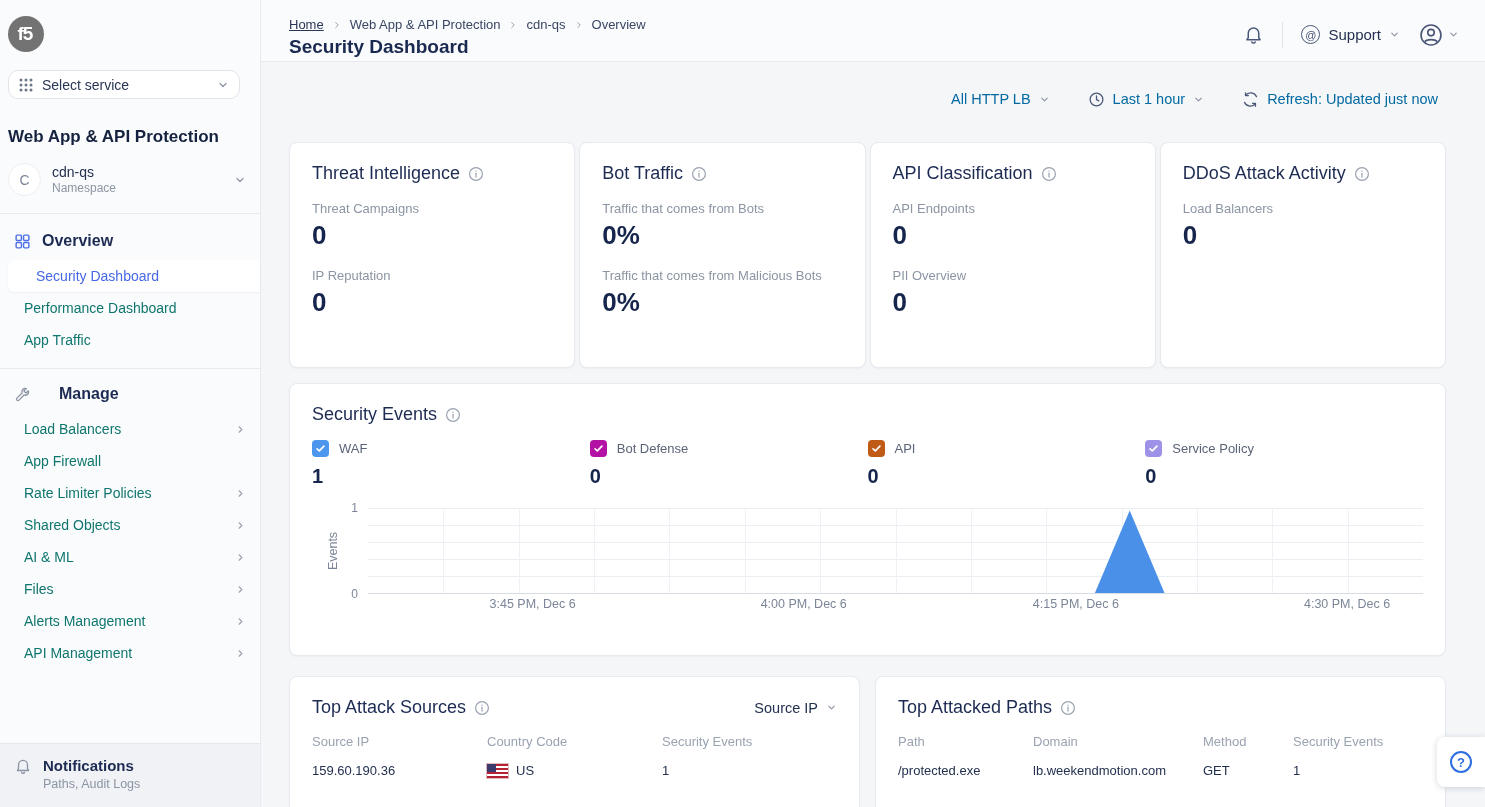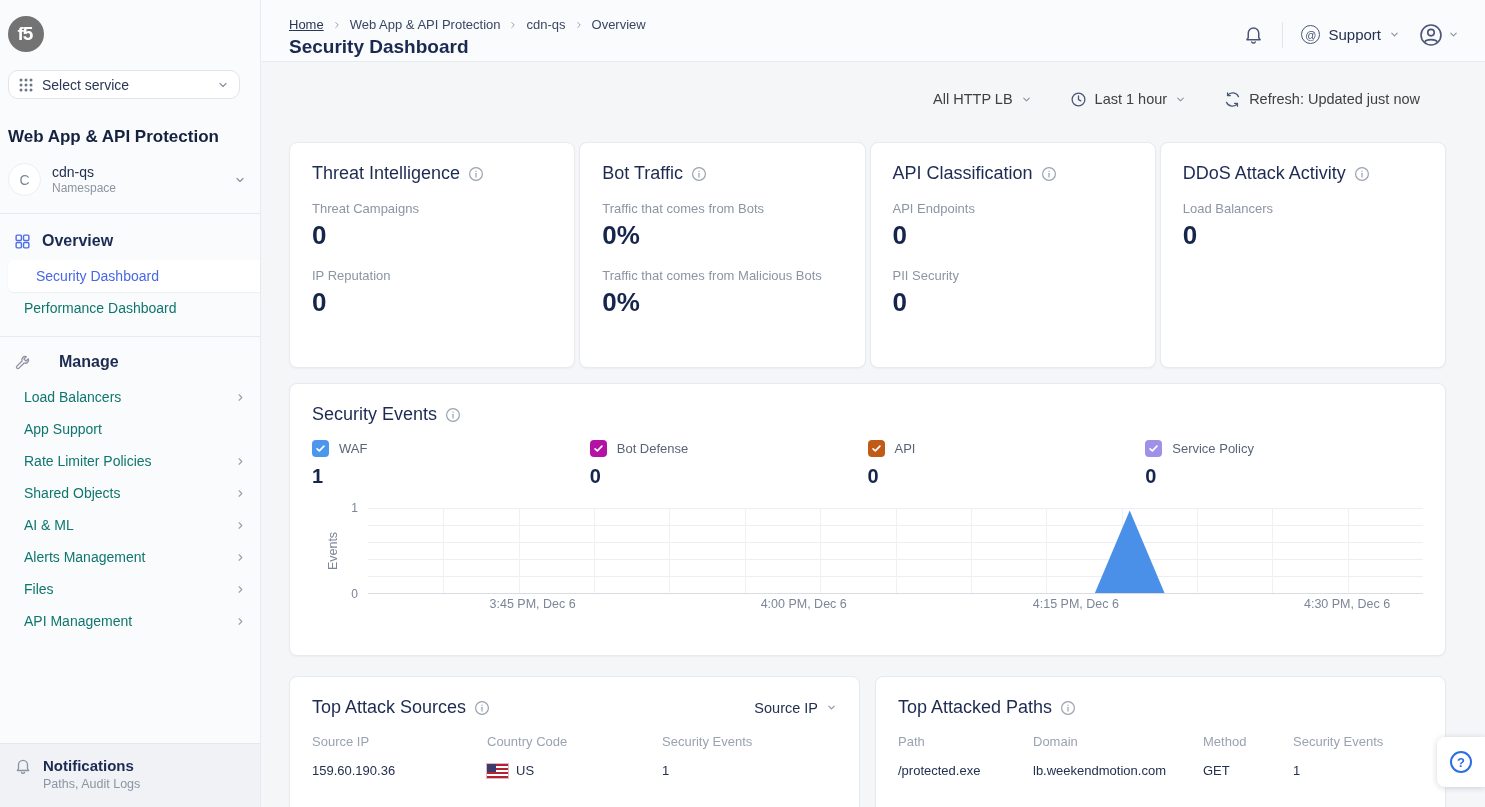--- a/index.html
+++ b/index.html
@@ -102,22 +102,22 @@
     border:1.5px solid #4A5677; color:#4A5677;
     display:flex; align-items:center; justify-content:center;
     font-size:11px;
   }
   .account-btn { display:flex; align-items:center; gap:4px; cursor:pointer; color:#4A5677; }
 
   .content { flex:1; padding:22px 39px 0 28px; min-width:0; }
 
   .filter-row {
     display:flex; justify-content:flex-end; align-items:center;
-    gap:38px; height:30px; margin-bottom:28px; margin-right:26px;
-    font-size:14.5px; color:#404040;
+    gap:38px; height:30px; margin-bottom:28px; margin-right:8px;
+    font-size:14.5px; color:#0369a1;
   }
   .filter-item { display:flex; align-items:center; gap:8px; cursor:pointer; }
 
   .cards-row { display:grid; grid-template-columns:repeat(4,1fr); gap:4px; height:226px; }
   .card {
     background:#fff; border:1px solid #E7EAEE; border-radius:8px;
     padding:20px 22px;
     box-shadow:0 1px 2px rgba(25,43,86,0.04);
   }
   .card-title-row { display:flex; align-items:center; gap:8px; }
@@ -244,38 +244,41 @@
           <rect x="13.5" y="13.5" width="7.5" height="7.5" rx="1.5"></rect>
       </svg>
       <span>Overview</span>
     </div>
     <div class="nav-item selected">
       <span>Security Dashboard</span>
     </div>
     <div class="nav-item">
       <span>Performance Dashboard</span>
     </div>
+    <div class="nav-item">
+      <span>App Traffic</span>
+    </div>
 
     <div class="side-divider" style="margin-top:12px;"></div>
 
     <div class="nav-section-head" style="margin-top:6px;gap:28px;">
       <svg width="17" height="17" viewBox="0 0 24 24" fill="none" stroke="#8A93A2" stroke-width="1.8" stroke-linejoin="round">
         <path d="M20.3 6.8a4.6 4.6 0 01-6 5.9L7 20a2 2 0 01-2.9-2.9l7.3-7.3a4.6 4.6 0 015.9-6L14 7.1l2.9 2.9 3.4-3.2z"></path>
       </svg>
       <span>Manage</span>
     </div>
     <div class="nav-item">
       <span>Load Balancers</span>
         <span class="grow"></span>
       <svg class="chev-r" width="11" height="11" viewBox="0 0 24 24" fill="none" stroke="currentColor" stroke-width="2.4" stroke-linecap="round" stroke-linejoin="round">
           <path d="M9 6l6 6-6 6"></path>
         </svg>
     </div>
     <div class="nav-item">
-      <span>App Support</span>
+      <span>App Firewall</span>
     </div>
     <div class="nav-item">
       <span>Rate Limiter Policies</span>
         <span class="grow"></span>
       <svg class="chev-r" width="11" height="11" viewBox="0 0 24 24" fill="none" stroke="currentColor" stroke-width="2.4" stroke-linecap="round" stroke-linejoin="round">
           <path d="M9 6l6 6-6 6"></path>
         </svg>
     </div>
     <div class="nav-item">
       <span>Shared Objects</span>
@@ -285,28 +288,28 @@
         </svg>
     </div>
     <div class="nav-item">
       <span>AI &amp; ML</span>
         <span class="grow"></span>
       <svg class="chev-r" width="11" height="11" viewBox="0 0 24 24" fill="none" stroke="currentColor" stroke-width="2.4" stroke-linecap="round" stroke-linejoin="round">
           <path d="M9 6l6 6-6 6"></path>
         </svg>
     </div>
     <div class="nav-item">
-      <span>Alerts Management</span>
+      <span>Files</span>
         <span class="grow"></span>
       <svg class="chev-r" width="11" height="11" viewBox="0 0 24 24" fill="none" stroke="currentColor" stroke-width="2.4" stroke-linecap="round" stroke-linejoin="round">
           <path d="M9 6l6 6-6 6"></path>
         </svg>
     </div>
     <div class="nav-item">
-      <span>Files</span>
+      <span>Alerts Management</span>
         <span class="grow"></span>
       <svg class="chev-r" width="11" height="11" viewBox="0 0 24 24" fill="none" stroke="currentColor" stroke-width="2.4" stroke-linecap="round" stroke-linejoin="round">
           <path d="M9 6l6 6-6 6"></path>
         </svg>
     </div>
     <div class="nav-item">
       <span>API Management</span>
         <span class="grow"></span>
       <svg class="chev-r" width="11" height="11" viewBox="0 0 24 24" fill="none" stroke="currentColor" stroke-width="2.4" stroke-linecap="round" stroke-linejoin="round">
           <path d="M9 6l6 6-6 6"></path>
@@ -439,21 +442,21 @@
         <div class="card-title-row">
           <span class="card-title">API Classification</span>
           <svg width="16" height="16" viewBox="0 0 20 20" fill="none" stroke="#9AA3B0" stroke-width="1.5" stroke-linecap="round">
               <circle cx="10" cy="10" r="8"></circle>
               <path d="M10 9.2v4.6"></path>
               <path d="M10 6.4v.3"></path>
             </svg>
         </div>
         <div class="metric-label">API Endpoints</div>
         <div class="metric-value">0</div>
-        <div class="metric-label">PII Security</div>
+        <div class="metric-label">PII Overview</div>
         <div class="metric-value">0</div>
       </section>
 
       <section class="card">
         <div class="card-title-row">
           <span class="card-title">DDoS Attack Activity</span>
           <svg width="16" height="16" viewBox="0 0 20 20" fill="none" stroke="#9AA3B0" stroke-width="1.5" stroke-linecap="round">
               <circle cx="10" cy="10" r="8"></circle>
               <path d="M10 9.2v4.6"></path>
               <path d="M10 6.4v.3"></path>

